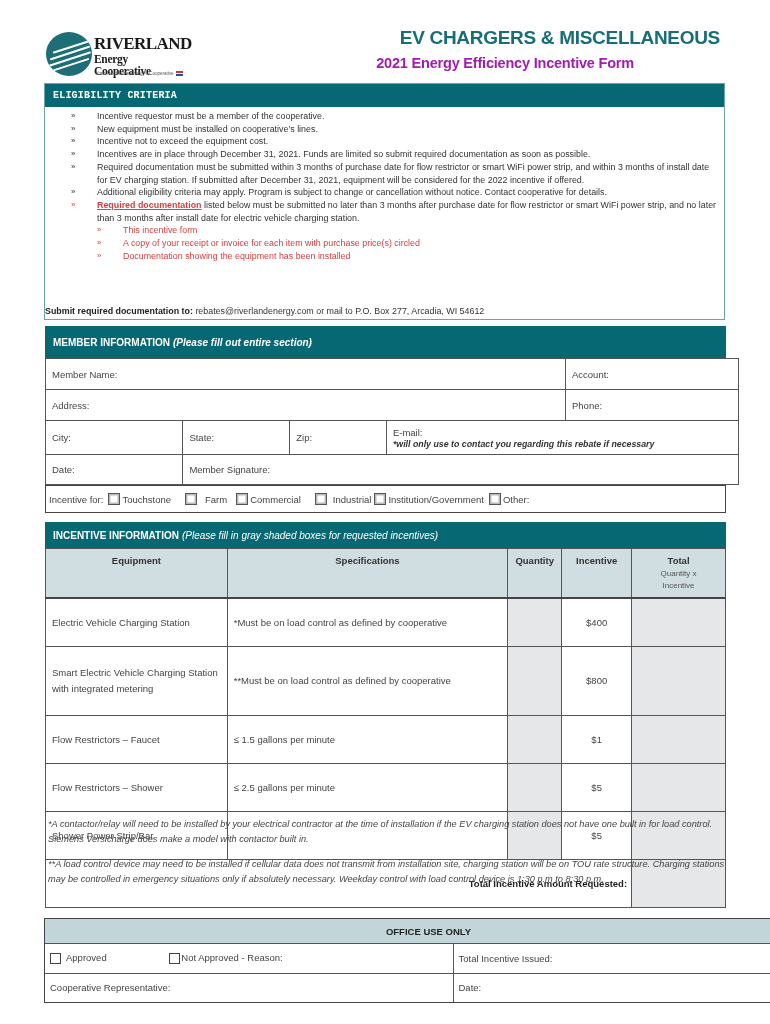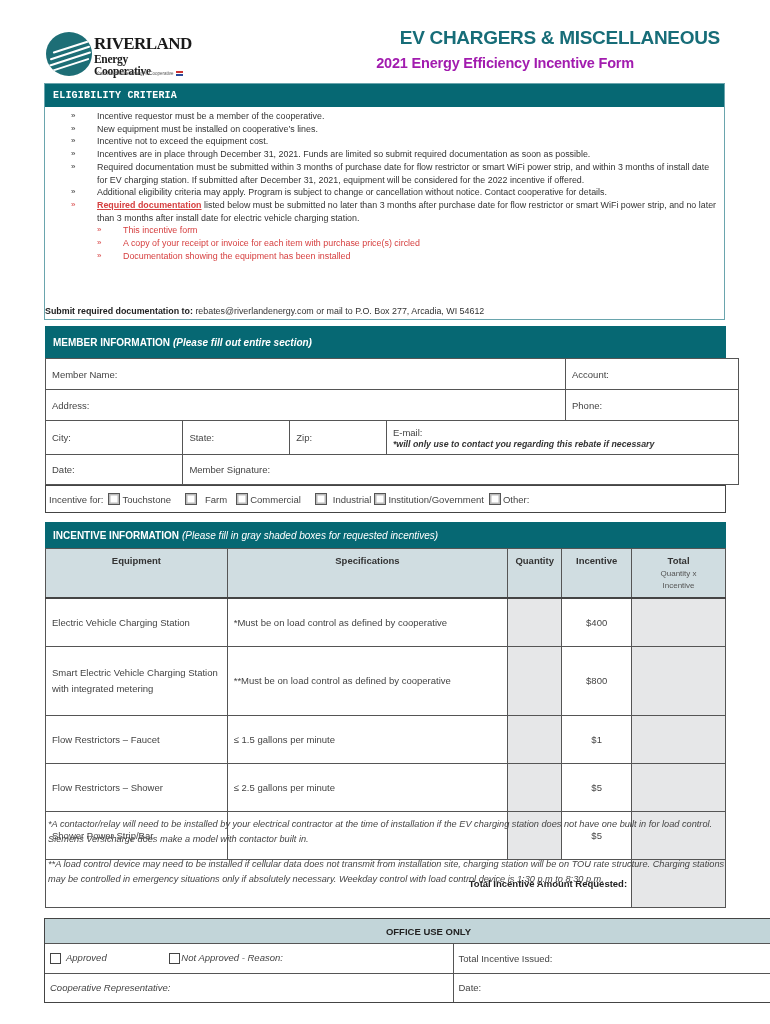--- a/index.html
+++ b/index.html
@@ -72,21 +72,21 @@
   .notes { position: absolute; left: 48px; top: 817px; width: 680px; font-style: italic; font-size: 9.2px; color: #444; line-height: 15px; }
   .notes p + p { margin-top: 10px; }
 
   
   .office { position: absolute; left: 44px; top: 918px; width: 769px; border: 1.5px solid #444; }
   .office .ohead { height: 25px; background: #c2d5d9; display: flex; align-items: center; justify-content: center;
     font-weight: bold; font-size: 9.5px; color: #222; border-bottom: 1px solid #555; }
   .otable { width: 100%; border-collapse: collapse; }
   .otable td { font-size: 9.5px; color: #444; padding: 0 5px; height: 29px; border-top: 1px solid #555; vertical-align: middle; }
   .otable tr:first-child td { border-top: none; }
-  .otable td.left { width: 408px; border-right: 1px solid #555; font-style: italic; }
+  .otable td.left { width: 408px; border-right: 1px solid #555; }
   .ocb { display: inline-block; width: 11px; height: 11px; border: 1px solid #444; vertical-align: middle; margin-right: 5px; }
 </style>
 </head>
 <body>
 
 <div class="page">
 
   <div class="logo">
     <div class="logo-circle">
       <div class="stripe" style="left:6px;top:14px;width:38px;"></div>

